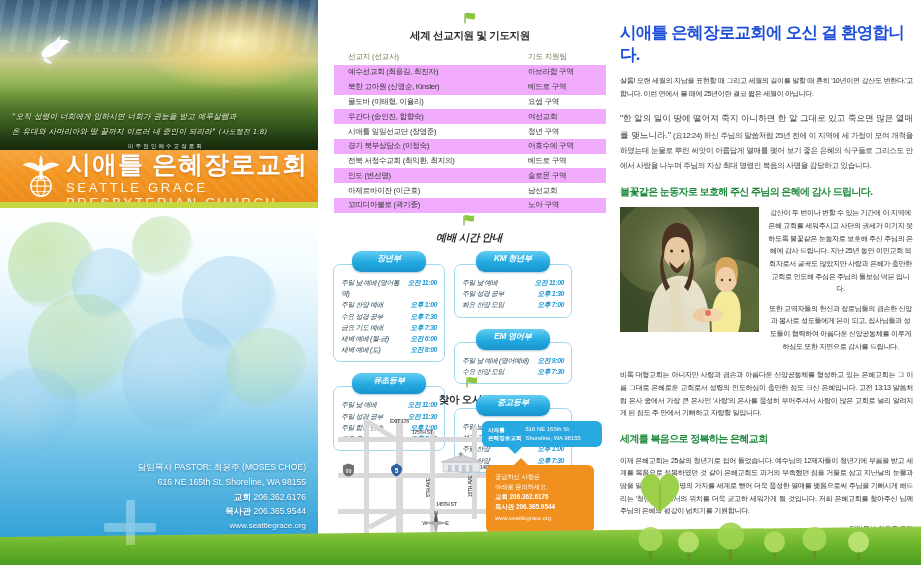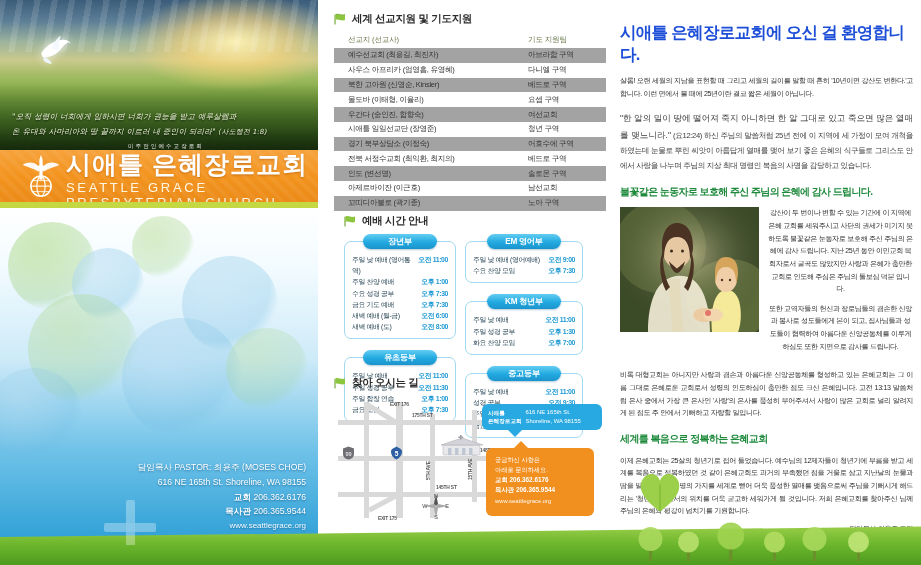--- a/index.html
+++ b/index.html
@@ -52,38 +52,38 @@
   .cross .v{left:22px;top:0;width:9px;height:86px;}
   .cross .h{left:0;top:23px;width:52px;height:9px;}
 
   .contact{position:absolute;right:12px;top:460px;width:250px;text-align:right;z-index:8;}
   .contact .ln{color:#ffffff;font-size:8.6px;line-height:1.72;text-shadow:0 1px 2px rgba(0,70,120,.6);}
   .contact .ln b{font-weight:bold;}
   .contact .web{font-size:8px;opacity:.95;}
 
   
   .center-panel{position:absolute;left:330px;top:0;width:280px;height:545px;}
-  .sec-head{display:flex;align-items:center;gap:5px;margin-bottom:6px;}
+  .sec-head{display:flex;align-items:center;gap:5px;margin-bottom:6px;flex-direction:column;}
   .sec-ico{width:13px;height:12px;flex:0 0 auto;}
   .sec-title{font-size:10.5px;font-weight:bold;color:#2c2c2c;letter-spacing:-.3px;}
 
   .mission{position:absolute;left:4px;top:12px;width:272px;}
   .mtable{width:100%;border-collapse:collapse;}
   .mtable th{font-size:7.6px;color:#6f7d50;font-weight:normal;text-align:left;
        padding:3px 4px 3px 14px;letter-spacing:-.2px;}
   .mtable td{font-size:7.6px;color:#333;padding:2.4px 4px 2.4px 14px;letter-spacing:-.3px;white-space:nowrap;}
-  .mtable tr.alt td{background:#a3a3a3;}
+  .mtable tr.alt td{background:#f0abfc;}
   .mtable td.col2,.mtable th.col2{padding-left:8px;}
 
-  .worship{position:absolute;left:14px;top:214px;width:272px;}
+  .worship{position:absolute;left:3px;top:214px;width:272px;font-style:italic;}
   .wgrid{display:flex;gap:9px;margin-top:4px;}
   .wcol{width:112px;}
   .wcol.right{width:118px;}
   .wbox{position:relative;margin-bottom:11px;}
-  .wbadge{position:relative;z-index:3;margin:0 auto;width:74px;height:15px;border-radius:9px;
+  .wbadge{position:relative;z-index:3;margin:0 auto;width:74px;height:21px;border-radius:9px;
        background:linear-gradient(to bottom,#63cdf2 0%,#22a9e0 55%,#1b93cc 100%);
        color:#fff;font-size:8.2px;font-weight:bold;text-align:center;line-height:15px;
        letter-spacing:-.3px;box-shadow:0 1px 2px rgba(0,80,120,.3);}
   .wbody{margin-top:-8px;border:1px solid #9fd9ef;border-radius:7px;background:#fff;
        padding:12px 7px 6px 7px;}
   .wrow{display:flex;justify-content:space-between;font-size:6.9px;line-height:1.62;letter-spacing:-.4px;}
   .wrow .lab{color:#1b3a4a;}
   .wrow .tm{color:#1f9ad3;font-weight:bold;white-space:nowrap;}
 
   .mapsec{position:absolute;left:4px;top:376px;width:276px;}
@@ -227,24 +227,20 @@
           <tr>
             <th>선교지 (선교사)</th>
             <th class="col2">기도 지원팀</th>
           </tr>
         </thead>
         <tbody id="mission-body">
             <tr class="alt">
               <td>예수선교회 (최용길, 최진자)</td>
               <td class="col2">아브라함 구역</td>
             </tr>
-            <tr>
-              <td>사우스 아프리카 (엄영흠, 유영혜)</td>
-              <td class="col2">다니엘 구역</td>
-            </tr>
             <tr class="alt">
               <td>북한 고아원 (신영순, Kinsler)</td>
               <td class="col2">베드로 구역</td>
             </tr>
             <tr>
               <td>몰도바 (이태형, 이율리)</td>
               <td class="col2">요셉 구역</td>
             </tr>
             <tr class="alt">
               <td>우간다 (송인진, 함향숙)</td>
@@ -334,46 +330,46 @@
                 </div>
                 <div class="wrow">
                   <span class="lab">금요 모임</span>
                   <span class="tm">오후 7:30</span>
                 </div>
               </div>
             </div>
           </div>
         <div class="wcol right" id="worship-right">
             <div class="wbox">
-              <div class="wbadge">EM 영어부</div>
+              <div class="wbadge">KM 청년부</div>
               <div class="wbody">
                 <div class="wrow">
-                  <span class="lab">주일 낮 예배 (영어예배)</span>
-                  <span class="tm">오전 9:00</span>
-                </div>
-                <div class="wrow">
-                  <span class="lab">수요 찬양 모임</span>
-                  <span class="tm">오후 7:30</span>
+                  <span class="lab">주일 낮 예배</span>
+                  <span class="tm">오전 11:00</span>
+                </div>
+                <div class="wrow">
+                  <span class="lab">주일 성경 공부</span>
+                  <span class="tm">오후 1:30</span>
+                </div>
+                <div class="wrow">
+                  <span class="lab">화요 찬양 모임</span>
+                  <span class="tm">오후 7:00</span>
                 </div>
               </div>
             </div>
             <div class="wbox">
-              <div class="wbadge">KM 청년부</div>
+              <div class="wbadge">EM 영어부</div>
               <div class="wbody">
                 <div class="wrow">
-                  <span class="lab">주일 낮 예배</span>
-                  <span class="tm">오전 11:00</span>
-                </div>
-                <div class="wrow">
-                  <span class="lab">주일 성경 공부</span>
-                  <span class="tm">오후 1:30</span>
-                </div>
-                <div class="wrow">
-                  <span class="lab">화요 찬양 모임</span>
-                  <span class="tm">오후 7:00</span>
+                  <span class="lab">주일 낮 예배 (영어예배)</span>
+                  <span class="tm">오전 9:00</span>
+                </div>
+                <div class="wrow">
+                  <span class="lab">수요 찬양 모임</span>
+                  <span class="tm">오후 7:30</span>
                 </div>
               </div>
             </div>
             <div class="wbox">
               <div class="wbadge">중고등부</div>
               <div class="wbody">
                 <div class="wrow">
                   <span class="lab">주일 낮 예배</span>
                   <span class="tm">오전 11:00</span>
                 </div>

